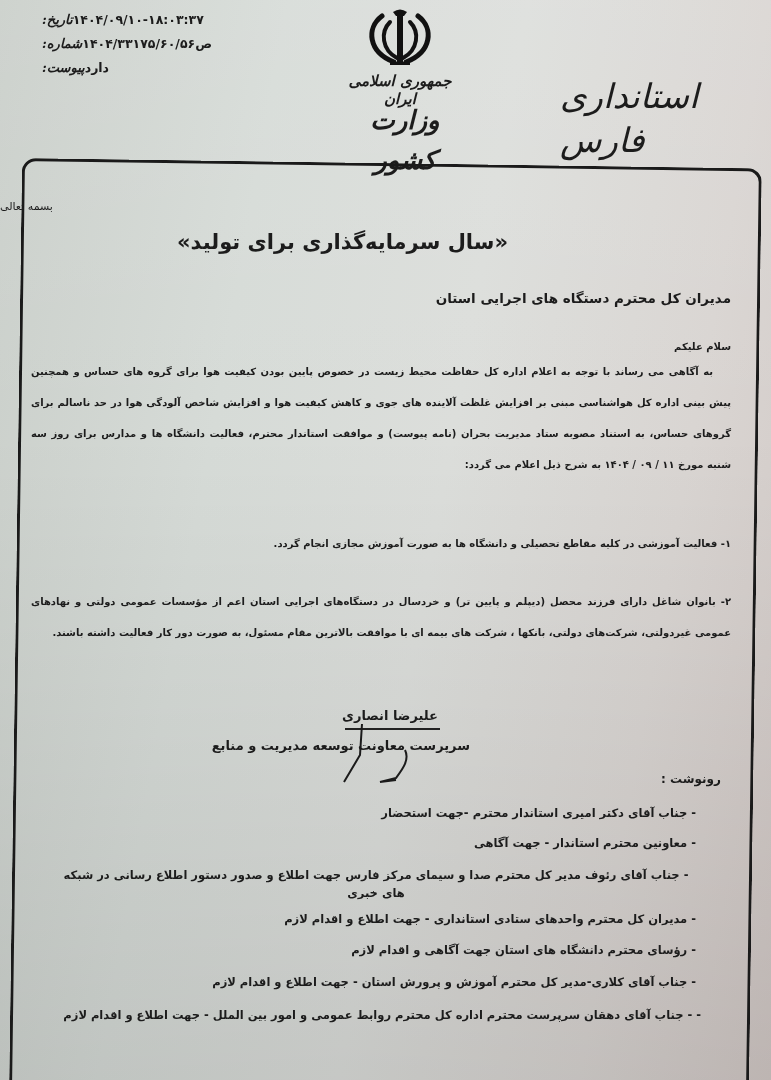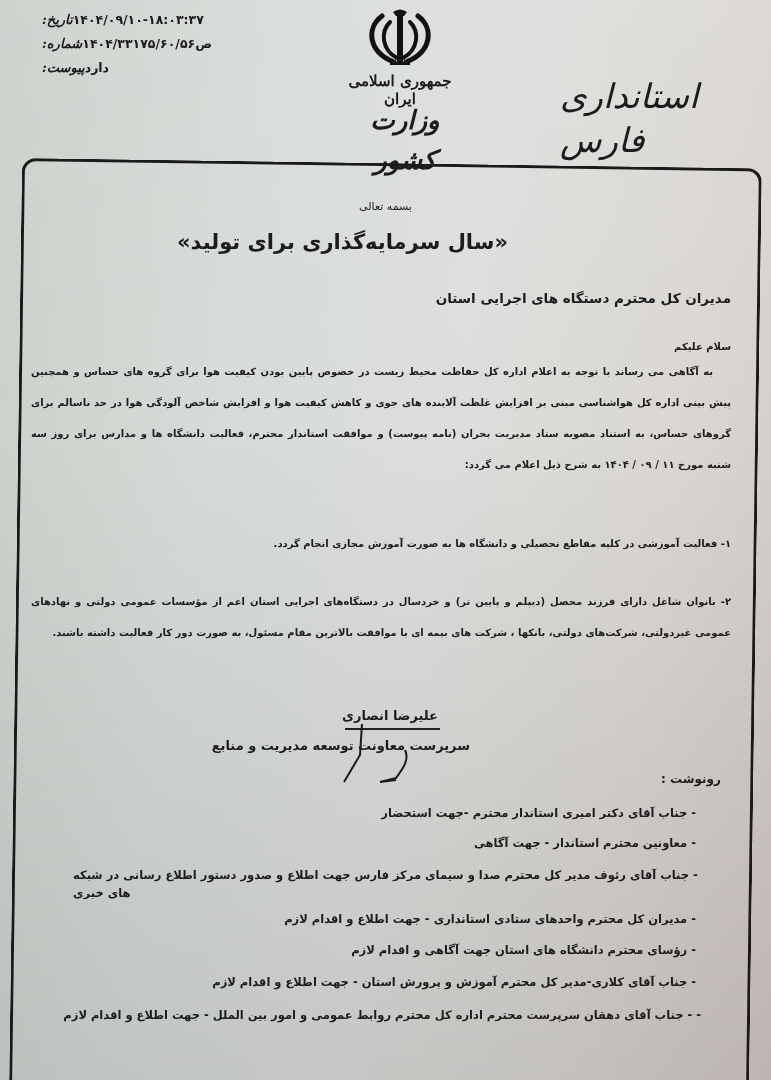--- a/index.html
+++ b/index.html
@@ -16,51 +16,51 @@
   .rtl { direction: rtl; unicode-bidi: plaintext; }
 
   
   .hdr-meta { position:absolute; left:36px; top:8px; width:210px; font-weight:bold; font-size:12.5px; }
   .meta-row { display:flex; flex-direction:row-reverse; align-items:baseline; height:24px; line-height:24px; }
   .meta-label { font-family:"DejaVu Serif", serif; font-style:italic; font-size:13px; margin-left:6px; white-space:nowrap; }
   .meta-value { white-space:nowrap; direction:ltr; }
   .meta-value.rtl-v { direction:rtl; }
 
   .emblem-wrap { position:absolute; left:360px; top:6px; width:80px; height:62px; }
-  .republic { position:absolute; left:330px; top:72px; width:140px; text-align:center; font-family:"DejaVu Serif", serif; font-size:15px; font-weight:bold; }
+  .republic { position:absolute; left:330px; top:72px; width:140px; text-align:center; font-family:"DejaVu Serif", serif; font-size:15px; font-weight:bold; font-style:italic; }
   .ministry { position:absolute; left:340px; top:100px; width:130px; text-align:center; font-family:"DejaVu Serif", serif; font-size:26px; font-weight:bold; font-style:italic; line-height:40px; }
   .ostandari { position:absolute; left:560px; top:75px; width:180px; text-align:left; font-family:Liberation Serif, serif; font-size:34px; font-style:italic; line-height:44px; }
 
   
   .frame {
     position:absolute; left:22px; top:158px; width:734px; height:940px;
     border:3px solid #1a1a1a; border-bottom:none; border-radius:14px 14px 0 0;
     transform: rotate(0.8deg); transform-origin: 0 0;
   }
 
   
   .text { position:absolute; font-weight:bold; font-size:10px; white-space:nowrap; }
-  .bismillah { left:0; width:771px; top:200px; text-align:center; font-size:11px; font-weight:normal; }
+  .bismillah { left:0; width:771px; top:200px; text-align:left; font-size:11px; font-weight:normal; }
   .motto { left:0; width:685px; top:230px; text-align:center; font-size:21px; font-weight:bold; }
   .addressee { right:40px; top:290px; font-size:13.5px; }
   .greeting { right:40px; top:341px; }
   .para { right:40px; width:700px; white-space:normal; text-align:justify; text-align-last:right; line-height:31px; }
   .p1 { top:356px; }
   .item { right:40px; width:700px; white-space:normal; text-align:justify; text-align-last:right; line-height:31px; }
   .item1 { top:528px; }
   .item2 { top:586px; }
 
   .sig-name { left:320px; width:140px; top:708px; text-align:center; font-size:13px; }
   .sig-line { position:absolute; left:345px; top:728px; width:95px; height:2px; background:#222; }
   .sig-title { left:270px; width:200px; top:738px; text-align:center; font-size:13px; }
   .sig-scribble { position:absolute; left:330px; top:720px; width:110px; height:70px; }
 
   .cc-title { right:50px; top:772px; font-size:12px; }
   .cc { right:75px; font-size:11.5px; }
-  .cc-long { right:58px; width:640px; white-space:normal; text-align:left; font-size:11.5px; line-height:18px; }
+  .cc-long { right:75px; width:640px; white-space:normal; text-align:center; font-size:11.5px; line-height:18px; }
 </style>
 </head>
 <body>
 
 <div class="page-shade"></div>
 
 <div class="hdr-meta rtl">
   <div class="meta-row">
     <span class="meta-label">تاریخ:</span>
     <span class="meta-value">۱۴۰۴/۰۹/۱۰-۱۸:۰۳:۳۷</span>

